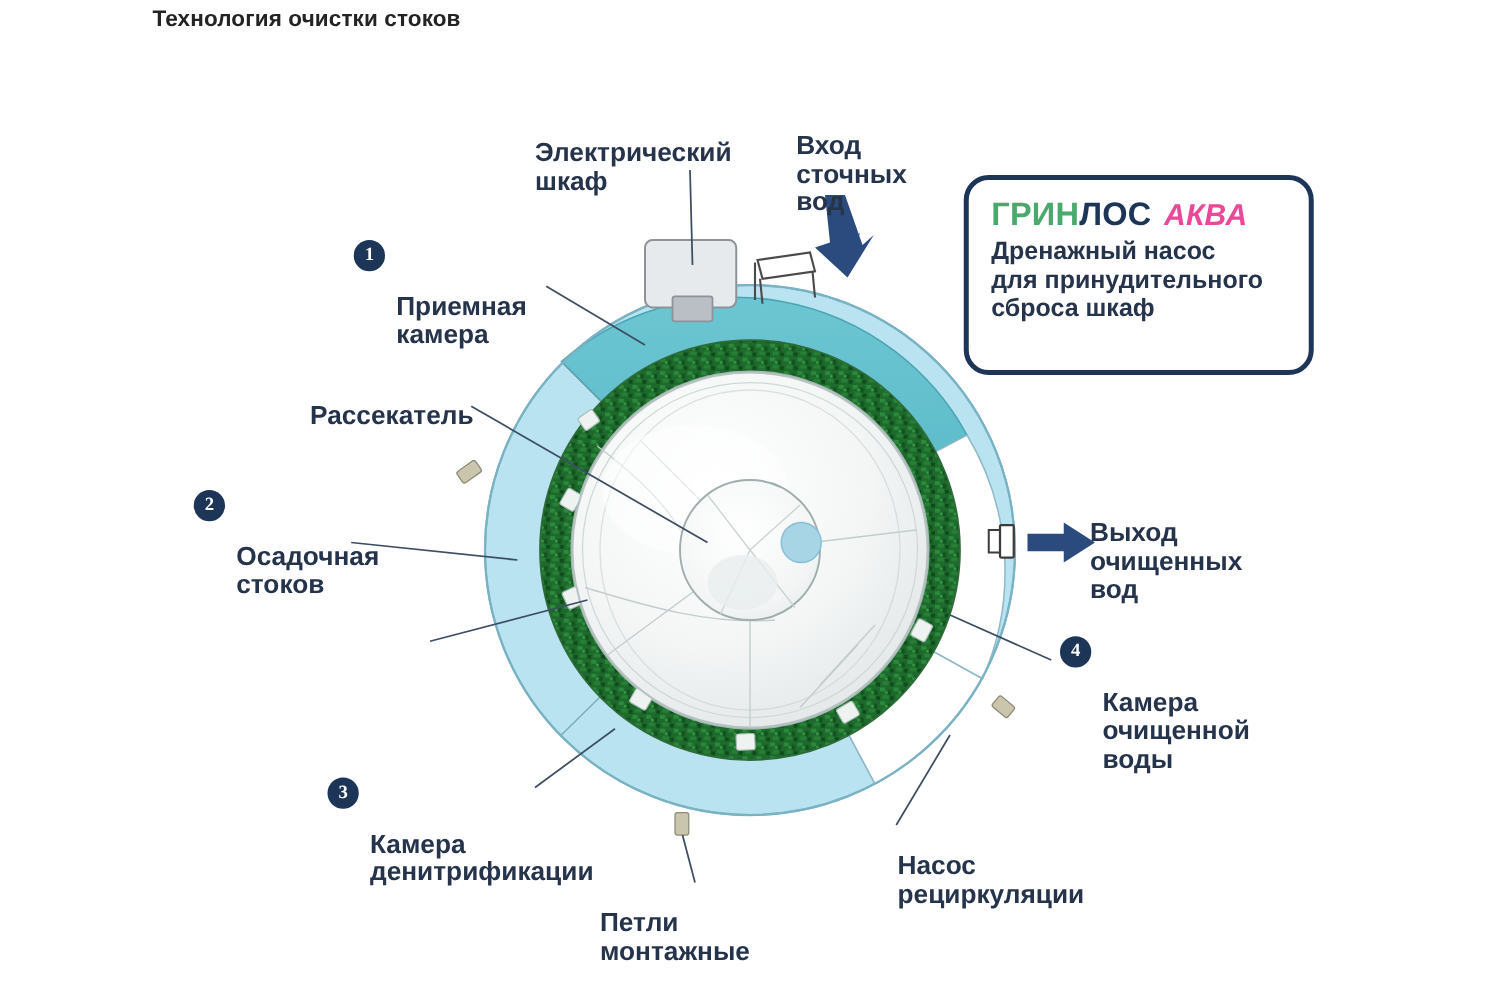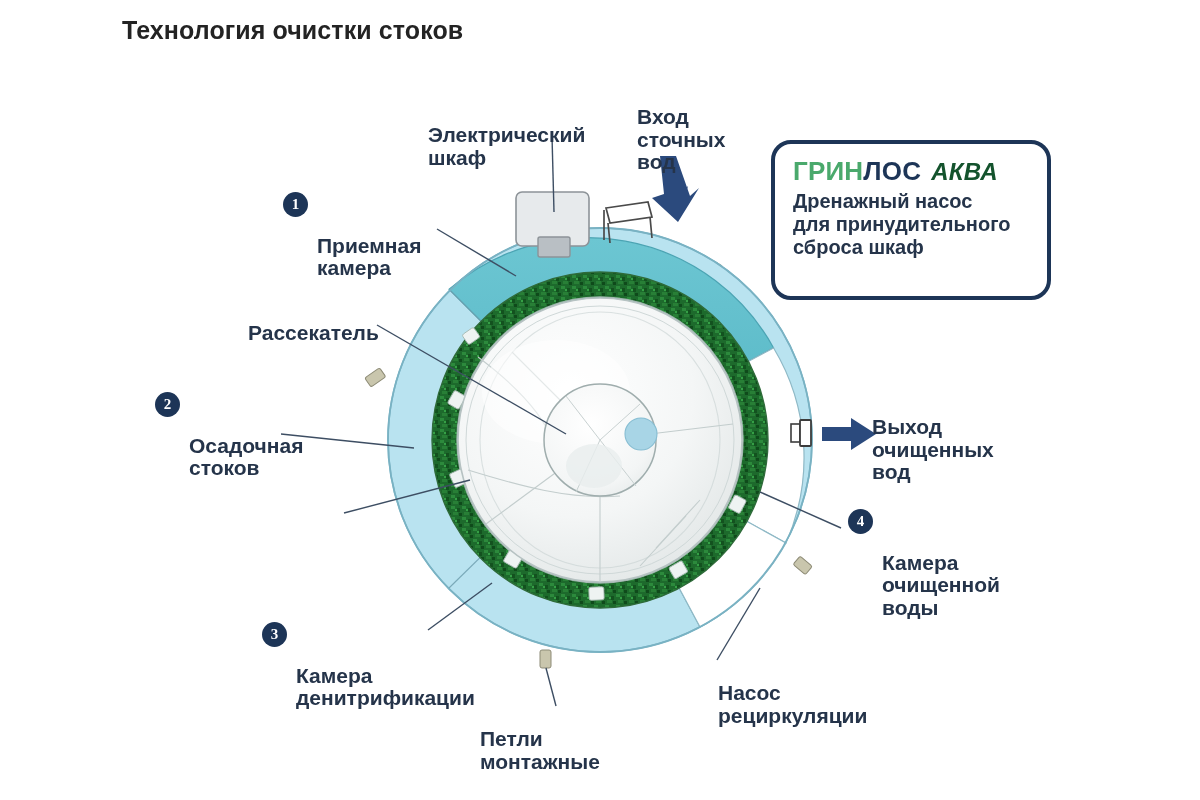--- a/index.html
+++ b/index.html
@@ -21,22 +21,22 @@
     position: absolute;
     inset: 0;
     width: 1200px;
     height: 800px;
   }
 
   
   .page-title {
     position: absolute;
     left: 122px;
-    top: 16px;
-    font-size: 25px;
+    top: 5px;
+    font-size: 18px;
     font-weight: bold;
     letter-spacing: 0.1px;
     color: #232323;
     white-space: nowrap;
   }
 
   
   #diagram {
     position: absolute;
     left: 0;
@@ -74,21 +74,21 @@
   }
 
   
   .c-priemnaya   { left: 283px; top: 190px; }
   .c-rassekatel  { left: 224px; top: 300px; margin-left: 24px; }
   .c-osadochnaya { left: 155px; top: 390px; }
   .c-biofiltr    { left: 208px; top: 497px; }
   .c-denitr      { left: 262px; top: 620px; }
   .c-petli       { left: 480px; top: 706px; }
   .c-nasos       { left: 718px; top: 660px; }
-  .c-elshkaf     { left: 428px; top: 102px; }
+  .c-elshkaf     { left: 428px; top: 90px; }
   .c-vhod        { left: 637px; top: 84px; }
   .c-vyhod       { left: 872px; top: 394px; }
   .c-kamera4     { left: 848px; top: 507px; }
 
   
   .brand-box {
     position: absolute;
     left: 771px;
     top: 140px;
     width: 280px;
@@ -102,21 +102,21 @@
   .brand-logo {
     font-size: 26px;
     font-weight: bold;
     letter-spacing: 0.2px;
     white-space: nowrap;
     margin-bottom: 3px;
   }
   .brand-grin { color: #4aa96c; text-align: right; }
   .brand-los  { color: #1d3557; }
   .brand-aqua {
-    color: #14532d;
+    color: #ec4899;
     font-style: italic;
     margin-left: 10px;
     font-size: 24px;
   }
   .brand-text {
     font-size: 20px;
     font-weight: bold;
     line-height: 1.16;
     color: #25344a;
     white-space: pre-line;

